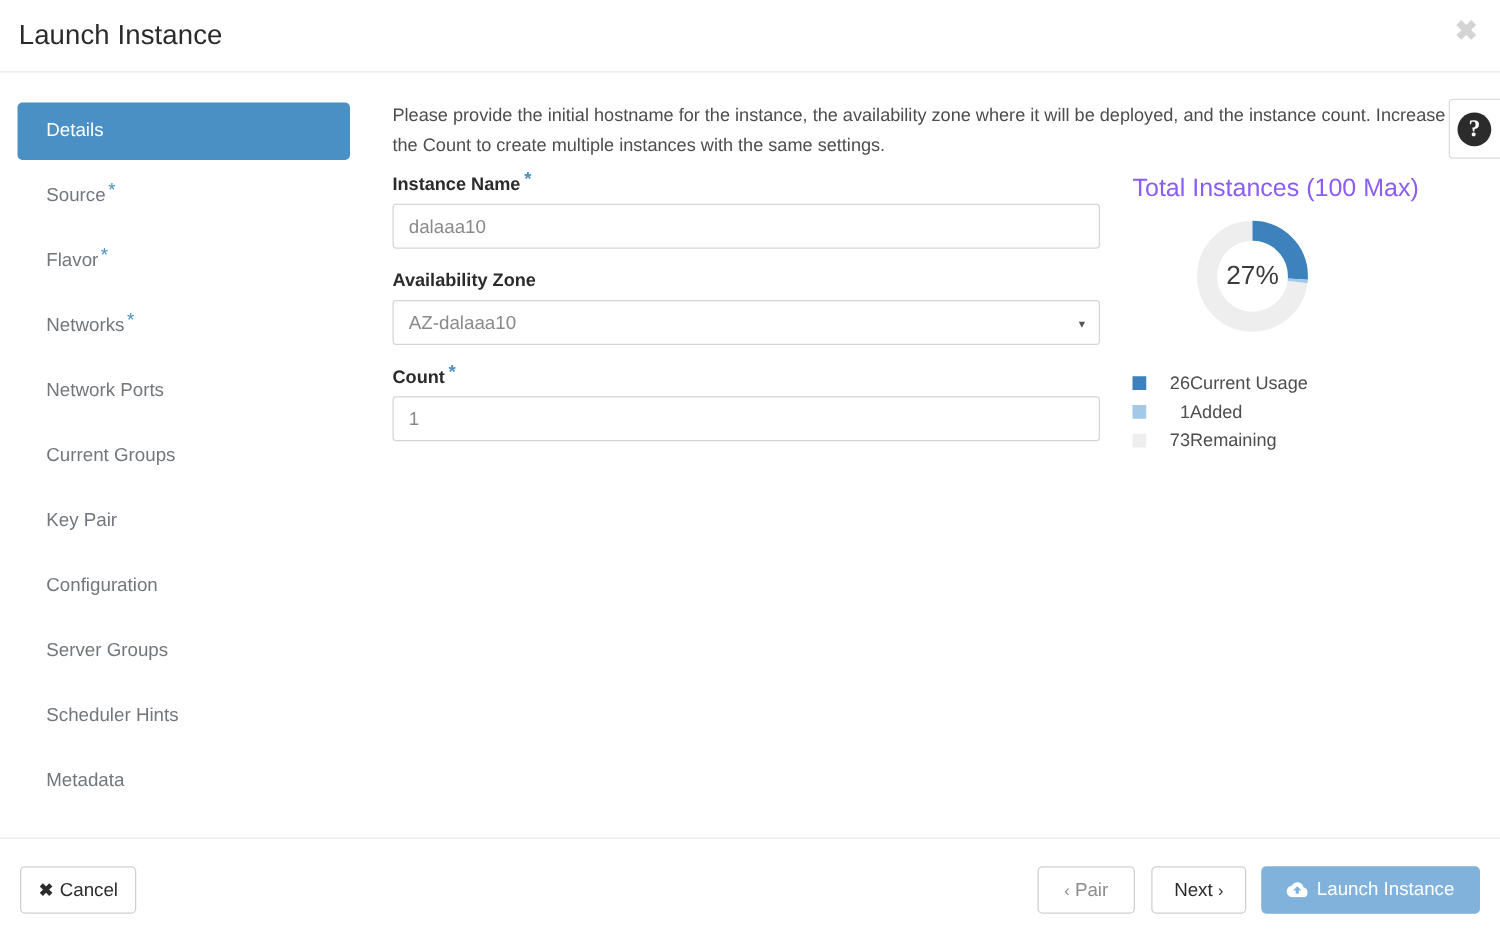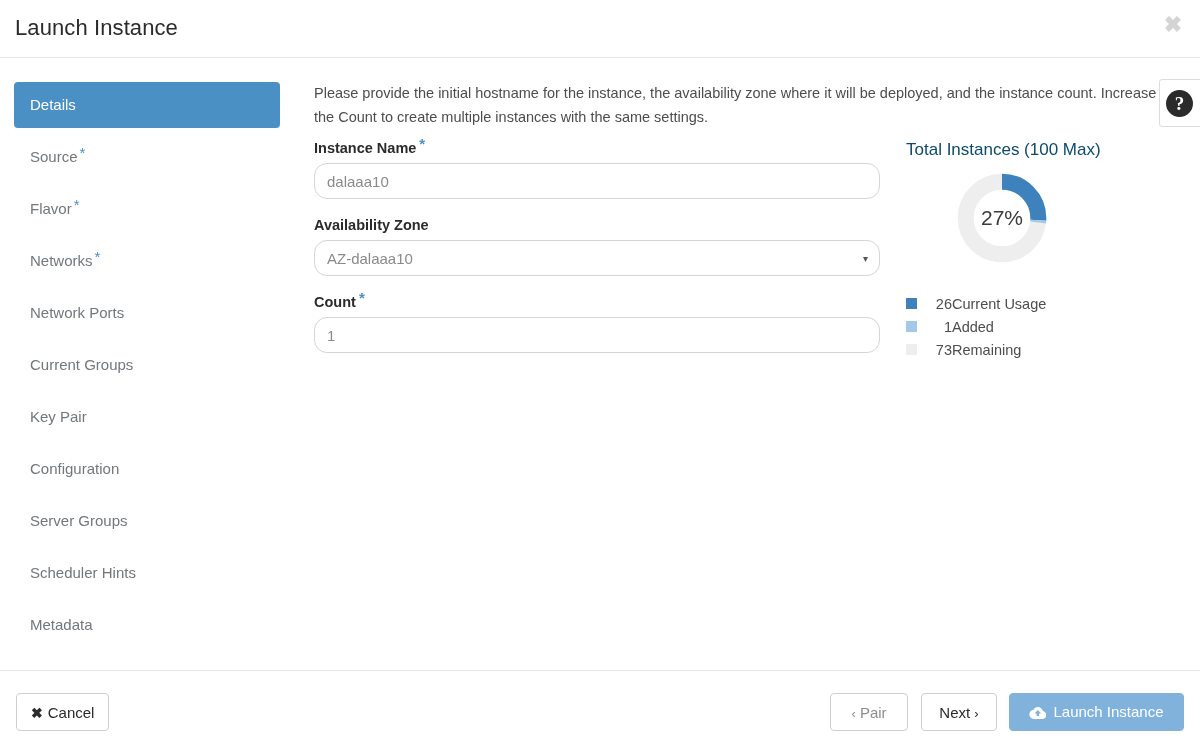--- a/index.html
+++ b/index.html
@@ -59,21 +59,21 @@
   
   .nav-wizard {
     position: absolute;
     top: 24px; left: 14px;
     width: 266px;
   }
   .nav-item {
     position: relative;
     height: 46px;
     line-height: 46px;
-    padding-left: 16px;
+    padding-left: 23px;
     font-size: 15px;
     color: #72777c;
     border-radius: 4px;
     cursor: pointer;
     margin-bottom: 6px;
     white-space: nowrap;
   }
   .nav-item.active {
     background: #4a90c4;
     color: #ffffff;
@@ -151,41 +151,41 @@
   .form-control {
     display: block;
     width: 566px;
     height: 36px;
     padding: 6px 12px;
     font-size: 15px;
     font-family: "Liberation Sans", sans-serif;
     color: #8a8a8a;
     background: #ffffff;
     border: 1px solid #d5d5d5;
-    border-radius: 13px;
+    border-radius: 3px;
     outline: none;
   }
   .select-wrap { position: relative; width: 566px; }
   .select-caret {
     position: absolute;
     right: 12px; top: 13px;
     font-size: 10px;
     color: #555;
     pointer-events: none;
   }
 
   
   .quota {
     position: absolute;
     top: 82px; left: 610px;
     width: 290px;
   }
   .quota-title {
-    font-size: 17px;
-    color: #0c4a6e;
+    font-size: 20px;
+    color: #8b5cf6;
     margin-bottom: 10px;
   }
   .donut-wrap {
     position: relative;
     width: 96px; height: 96px;
     margin-left: 48px;
     margin-top: 4px;
   }
   .donut-svg { display: block; }
   .donut-label {

